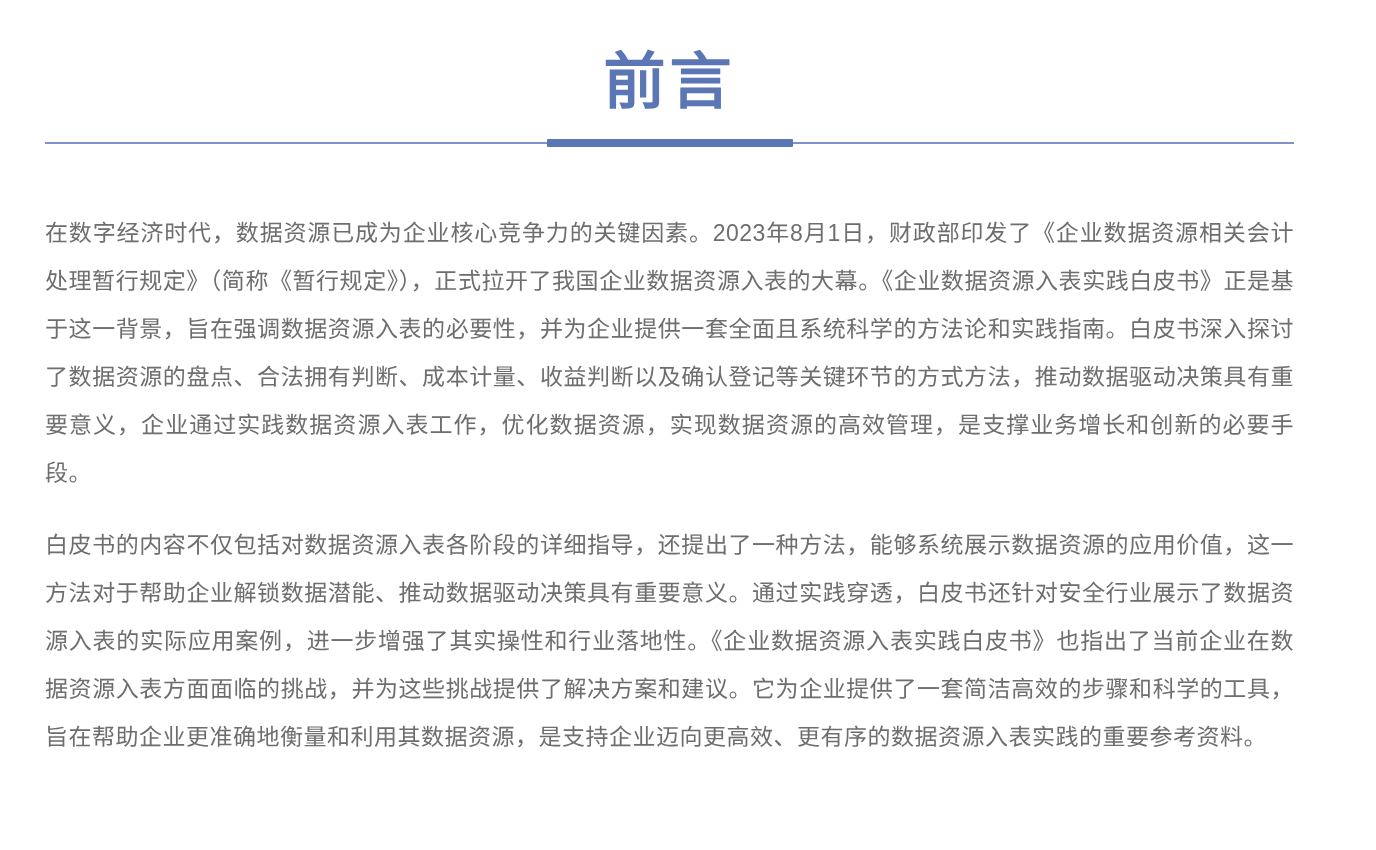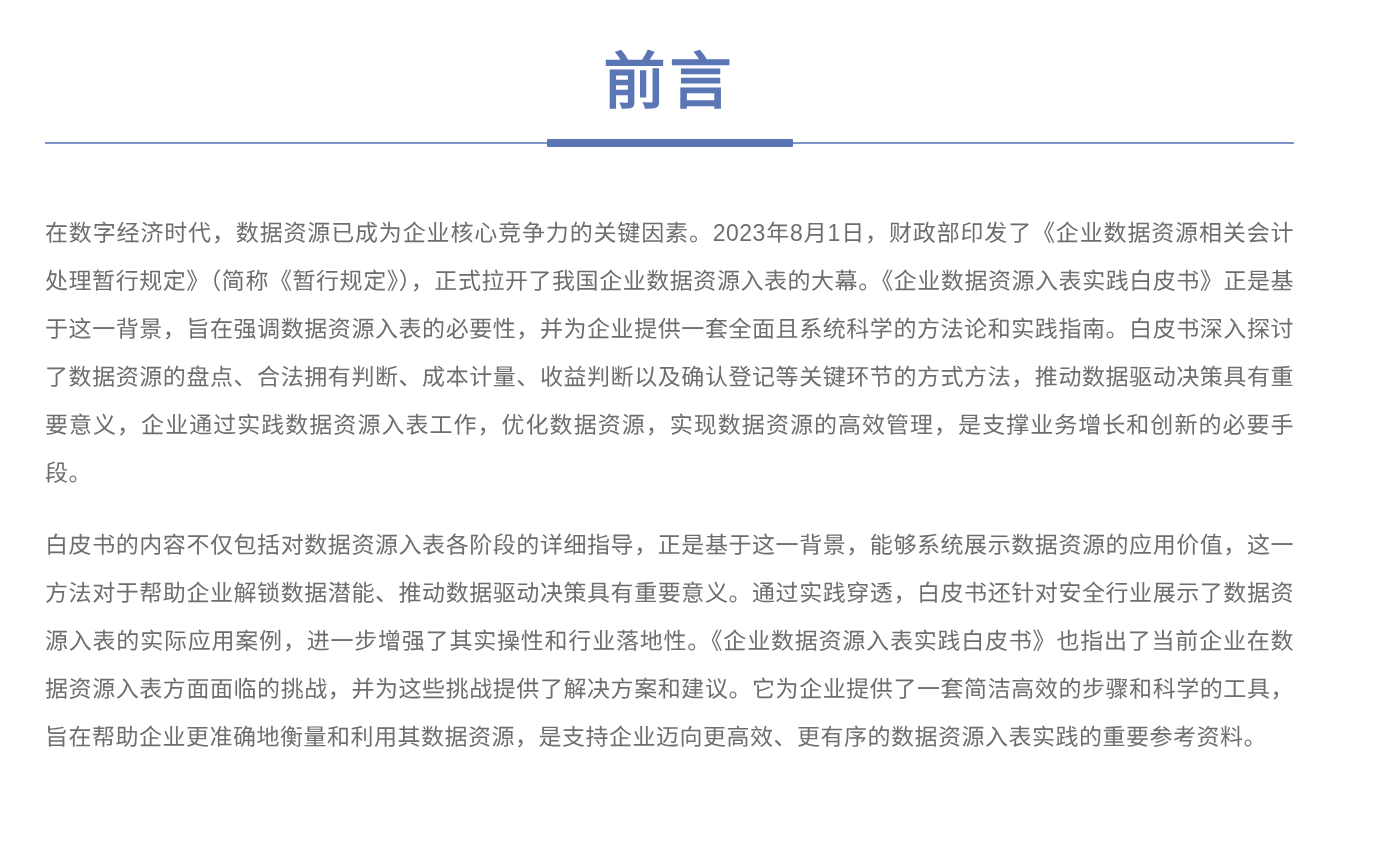--- a/index.html
+++ b/index.html
@@ -77,17 +77,17 @@
 
     <h1 class="page-title">前言</h1>
 
     <div class="divider">
       <div class="divider-line"></div>
       <div class="divider-accent"></div>
     </div>
 
     <div class="body-text">
       <p class="paragraph">在数字经济时代，数据资源已成为企业核心竞争力的关键因素。2023年8月1日，财政部印发了《企业数据资源相关会计处理暂行规定》（简称《暂行规定》），正式拉开了我国企业数据资源入表的大幕。《企业数据资源入表实践白皮书》正是基于这一背景，旨在强调数据资源入表的必要性，并为企业提供一套全面且系统科学的方法论和实践指南。白皮书深入探讨了数据资源的盘点、合法拥有判断、成本计量、收益判断以及确认登记等关键环节的方式方法，推动数据驱动决策具有重要意义，企业通过实践数据资源入表工作，优化数据资源，实现数据资源的高效管理，是支撑业务增长和创新的必要手段。</p>
-      <p class="paragraph">白皮书的内容不仅包括对数据资源入表各阶段的详细指导，正是基于这一背景，能够系统展示数据资源的应用价值，这一方法对于帮助企业解锁数据潜能、推动数据驱动决策具有重要意义。通过实践穿透，白皮书还针对安全行业展示了数据资源入表的实际应用案例，进一步增强了其实操性和行业落地性。《企业数据资源入表实践白皮书》也指出了当前企业在数据资源入表方面面临的挑战，并为这些挑战提供了解决方案和建议。它为企业提供了一套简洁高效的步骤和科学的工具，旨在帮助企业更准确地衡量和利用其数据资源，是支持企业迈向更高效、更有序的数据资源入表实践的重要参考资料。</p>
+      <p class="paragraph">白皮书的内容不仅包括对数据资源入表各阶段的详细指导，还提出了一种方法，能够系统展示数据资源的应用价值，这一方法对于帮助企业解锁数据潜能、推动数据驱动决策具有重要意义。通过实践穿透，白皮书还针对安全行业展示了数据资源入表的实际应用案例，进一步增强了其实操性和行业落地性。《企业数据资源入表实践白皮书》也指出了当前企业在数据资源入表方面面临的挑战，并为这些挑战提供了解决方案和建议。它为企业提供了一套简洁高效的步骤和科学的工具，旨在帮助企业更准确地衡量和利用其数据资源，是支持企业迈向更高效、更有序的数据资源入表实践的重要参考资料。</p>
     </div>
 
   </div>
 </div>
 
 </body></html>

